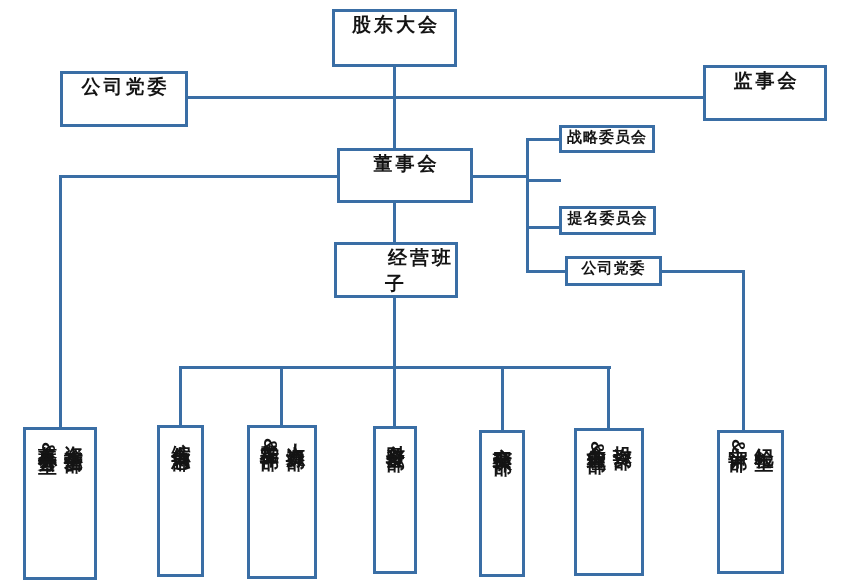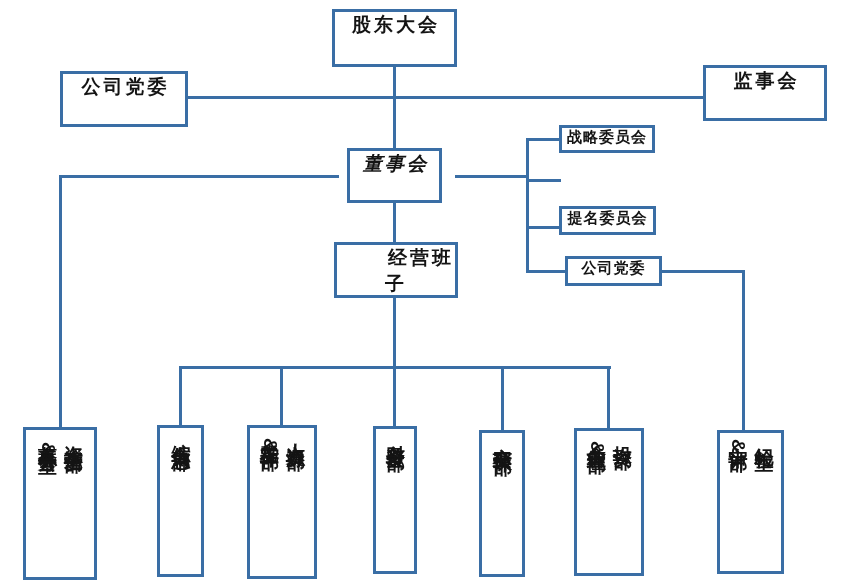--- a/index.html
+++ b/index.html
@@ -67,21 +67,21 @@
   </div>
 
   <div class="box hbox" style="left:60px; top:71px; width:128px; height:56px;">
     <span>公司党委</span>
   </div>
 
   <div class="box hbox" style="left:703px; top:65px; width:124px; height:56px;font-family:Liberation Mono, monospace;">
     <span>监事会</span>
   </div>
 
-  <div class="box hbox" style="left:347px; top:148px; width:95px; height:55px;font-style:italic;">
+  <div class="box hbox" style="left:337px; top:148px; width:136px; height:55px;">
     <span>董事会</span>
   </div>
 
   <div class="box hbox" style="left:334px; top:242px; width:124px; height:56px;padding-left:48px;">
     <span>经营班子</span>
   </div>
 
   <div class="box cbox" style="left:559px; top:125px; width:96px; height:28px;">
     <span>战略委员会</span>
   </div>

